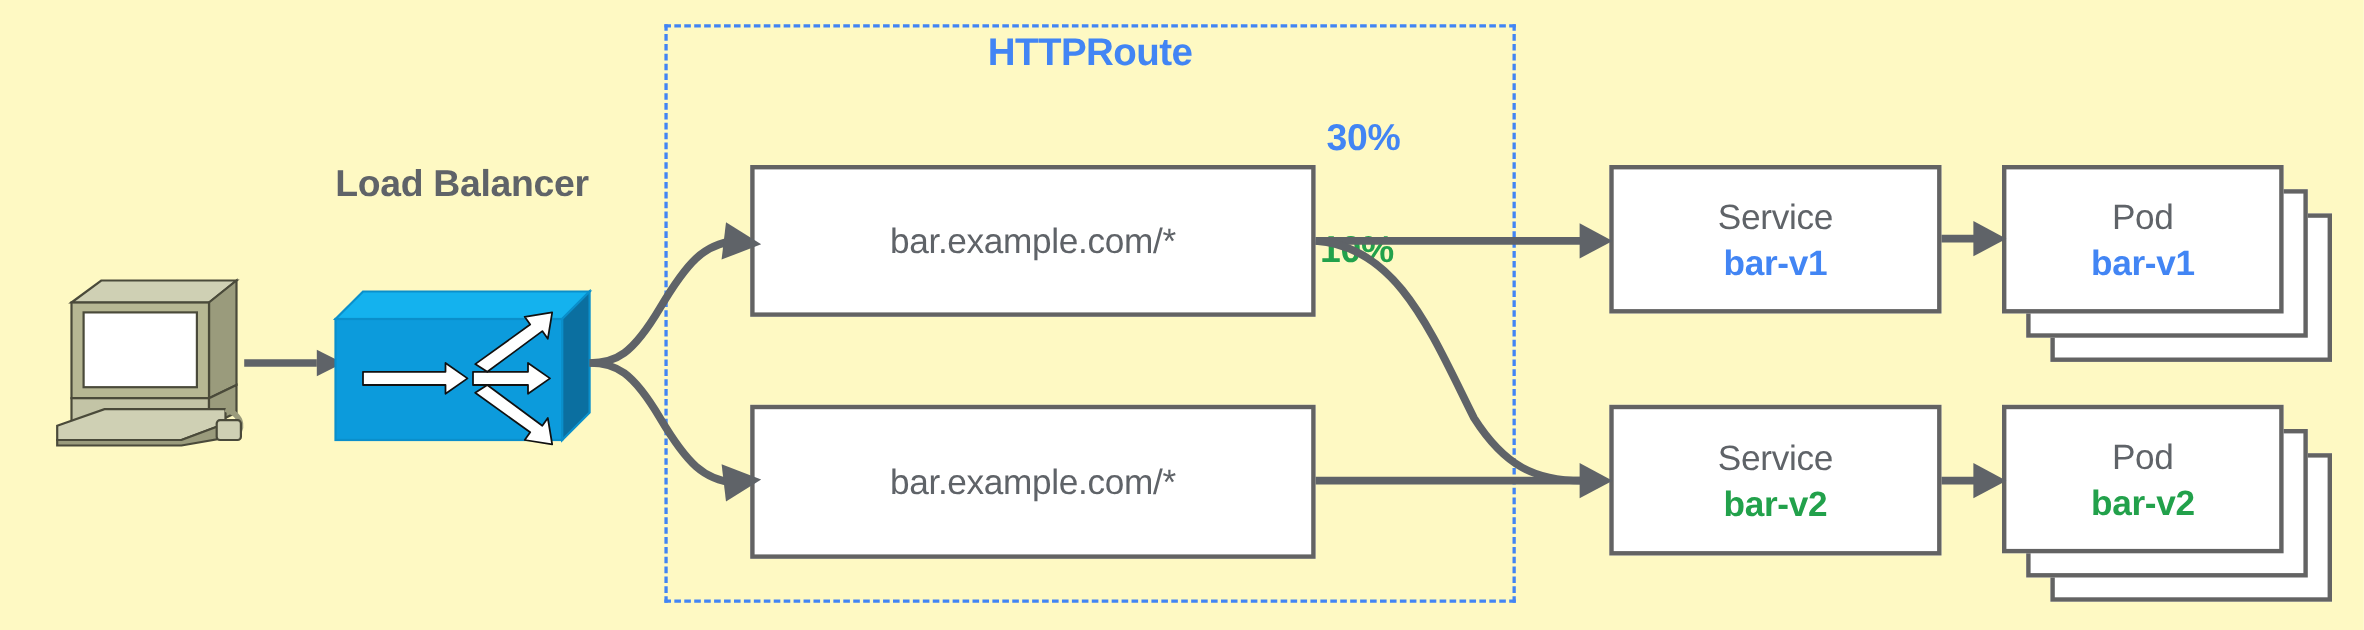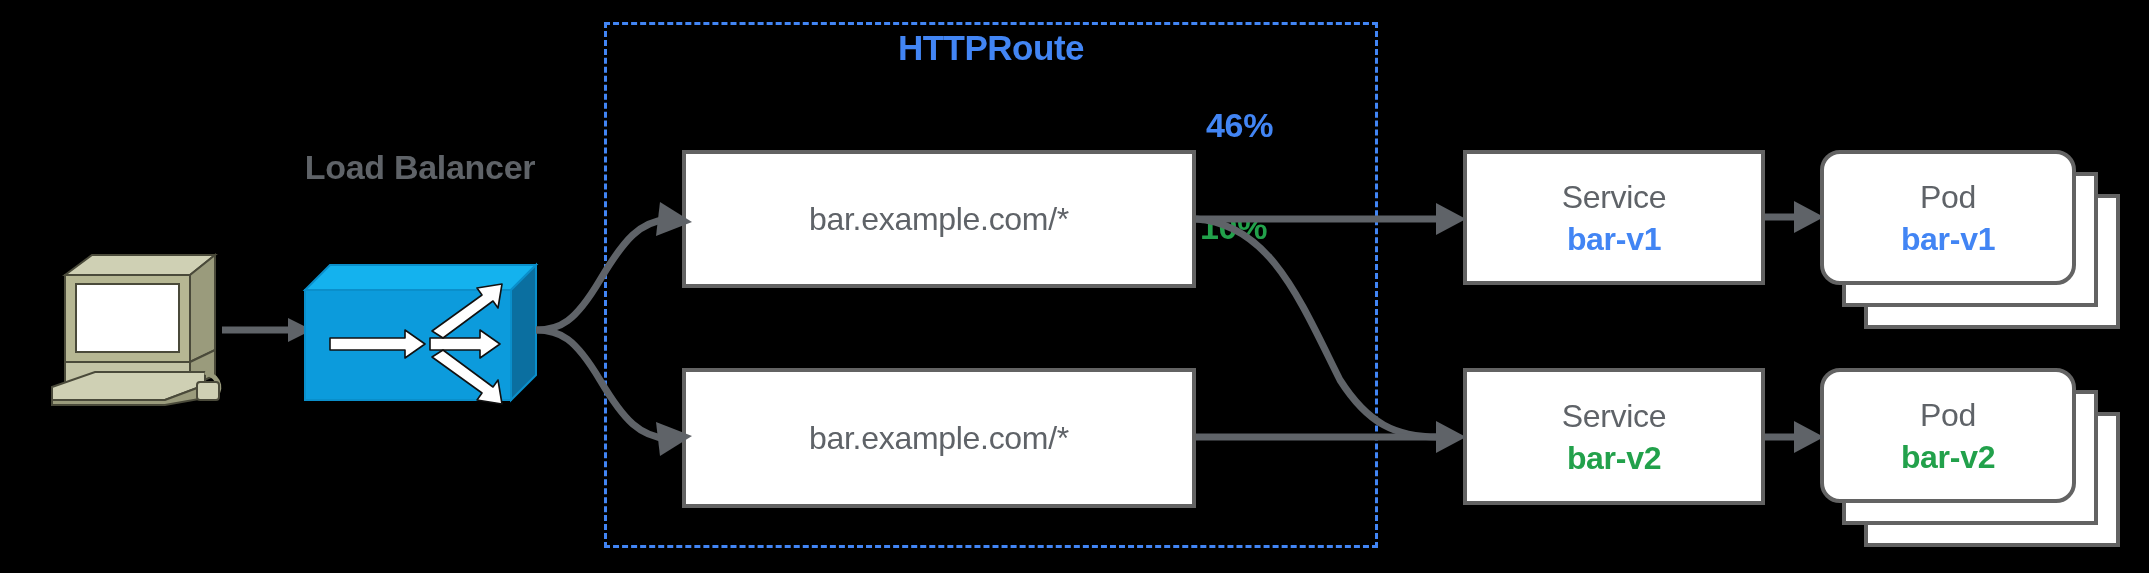--- a/index.html
+++ b/index.html
@@ -1,17 +1,17 @@
 <!DOCTYPE html>
 <html><head>
 <meta charset="utf-8">
 <style>
   html,body{margin:0;padding:0;background:#ffffff;}
   body{font-family:"Liberation Sans","DejaVu Sans",sans-serif;}
-  #stage{position:relative;width:2149px;height:573px;background:#000000;overflow:hidden;}
+  #stage{position:relative;width:2149px;height:573px;background:#fef9c3;overflow:hidden;}
 
   .abs{position:absolute;}
 
   
   #route-group{
     left:604px;top:22px;width:774px;height:526px;
     border:3px dashed #4285F4;box-sizing:border-box;
   }
   #route-group-title{
     left:604px;top:24px;width:774px;
@@ -41,21 +41,21 @@
   #pod-stack-v1{left:1820px;top:150px;}
   #pod-stack-v2{left:1820px;top:368px;}
   .pod-stack .layer{
     position:absolute;width:256px;height:135px;
     border:4px solid #636363;background:#ffffff;box-sizing:border-box;
   }
   .pod-stack .layer.l3{left:44px;top:44px;z-index:1;}
   .pod-stack .layer.l2{left:22px;top:22px;z-index:2;}
   .pod-stack .layer.l1{left:0px;top:0px;z-index:3;
     display:flex;flex-direction:column;align-items:center;justify-content:center;
-    color:#5F6368;font-size:32px;line-height:42px;letter-spacing:-0.3px;border-radius:20px;}
+    color:#5F6368;font-size:32px;line-height:42px;letter-spacing:-0.3px;}
   .pod-stack .layer.l1 .sub{font-weight:bold;}
 
   
   #load-balancer-label{
     left:250px;top:148px;width:340px;text-align:center;
     color:#5F6368;font-weight:bold;font-size:34px;letter-spacing:-0.3px;
   }
   .pct{font-weight:bold;font-size:34px;letter-spacing:-0.3px;}
   #pct-primary{left:1206px;top:106px;}
   #pct-canary{left:1200px;top:208px;}
@@ -121,21 +121,21 @@
   <div class="abs" id="load-balancer-label">Load Balancer</div>
 
   <div class="abs node" id="route-box-primary">
     <span>bar.example.com/*</span>
   </div>
 
   <div class="abs node" id="route-box-canary">
     <span>bar.example.com/*</span>
   </div>
 
-  <div class="abs pct blue" id="pct-primary">46%</div>
+  <div class="abs pct blue" id="pct-primary">30%</div>
   <div class="abs pct green" id="pct-canary">10%</div>
 
   <div class="abs node" id="service-v1">
     <span>Service</span>
     <span class="sub blue">bar-v1</span>
   </div>
   <div class="abs node" id="service-v2">
     <span>Service</span>
     <span class="sub green">bar-v2</span>
   </div>

